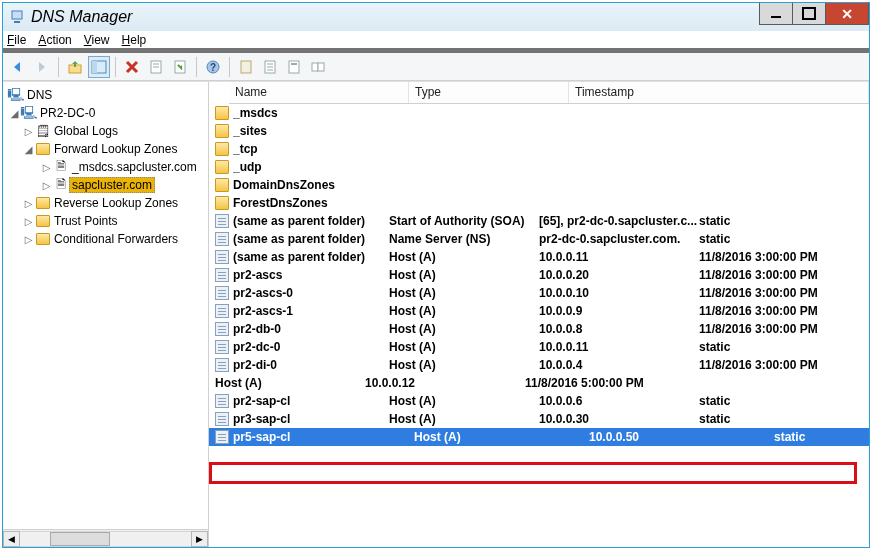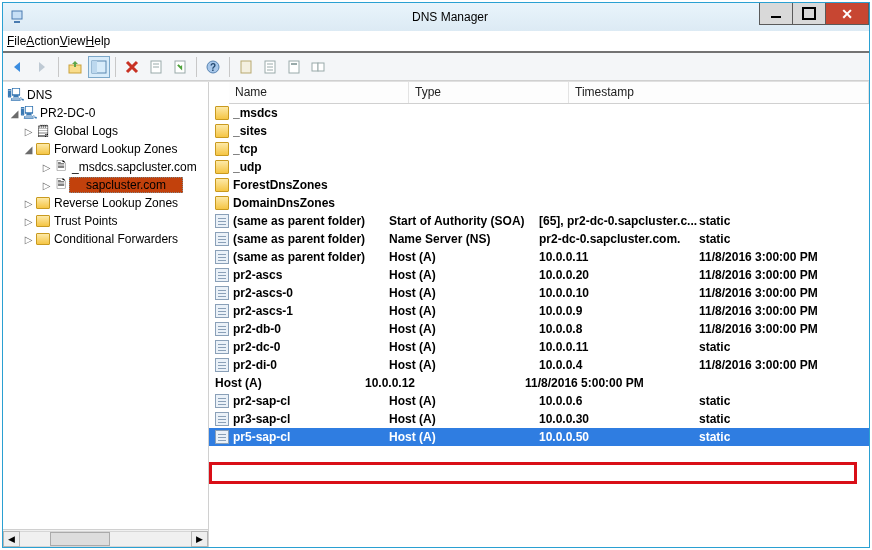--- a/index.html
+++ b/index.html
@@ -1,54 +1,54 @@
 <!DOCTYPE html>
 <html><head>
 <meta charset="utf-8">
 <style>
   * { box-sizing: border-box; font-family: "Segoe UI", Tahoma, sans-serif; }
   body { margin:0; padding:2px; background:#fff; }
   .window { width:868px; height:546px; border:1px solid #2aa0d2; display:flex; flex-direction:column; background:#fff; }
   .titlebar { height:28px; background:linear-gradient(#e9f4fb,#dceaf4); display:flex; align-items:center; position:relative; }
   .titlebar .icon { width:16px; height:16px; margin:0 6px; }
-  .titlebar .title { flex:1; text-align:center; font-size:12px; color:#000; }
+  .titlebar .title { flex:1; text-align:left; font-size:16px; color:#000;font-style:italic; }
   .win-btns { display:flex; height:22px; position:absolute; right:0; top:0;}
   .win-btn { width:34px; height:22px; border:1px solid #5a5a5a; border-top:none; display:flex; align-items:center; justify-content:center; font-size:11px; background:#d9d9d9; margin-left:-1px;}
   .win-btn.min::after{content:"";display:block;width:10px;border-bottom:2px solid #000;margin-top:6px;}
   .win-btn.max::after{content:"";display:block;width:10px;height:9px;border:2px solid #000;}
   .win-btn.close{ background:#c74632; color:#fff; font-weight:bold; font-size:14px; width:44px;}
-  .menubar { height:22px; display:flex; align-items:center; padding:0 4px; font-size:12px; gap:0; border-bottom:2px solid #737373; }
+  .menubar { height:22px; display:flex; align-items:center; padding:0 4px; font-size:12px; gap:12px; border-bottom:5px solid #737373; }
   .menubar span u{ text-decoration:underline; }
   .toolbar { height:28px; display:flex; align-items:center; gap:2px; padding:2px 4px; border-bottom:1px solid #d0d0d0; background:#f4f6f8; }
   .tbtn { width:22px; height:22px; border:1px solid transparent; display:flex; align-items:center; justify-content:center; font-size:12px; }
   .tsep { width:1px; height:20px; background:#c8c8c8; margin:0 3px; }
   .body { flex:1; display:flex; border-top:1px solid #e0e0e0; overflow:hidden;}
   .tree-pane { width:206px; border-right:1px solid #d0d0d0; display:flex; flex-direction:column; }
   .tree { flex:1; font-size:12px; padding:4px 0 4px 2px; color:#000; overflow:hidden;}
   .tree-row { display:flex; align-items:center; height:18px; white-space:nowrap; }
-  .tree-row.sel .lbl { background:#c2410c; border:1px dotted #888; padding:0 16px; margin-left:-3px;}
+  .tree-row.sel .lbl { background:#eab308; border:1px dotted #888; padding:0 2px; margin-left:-3px;}
   .tw { display:inline-block; width:11px; text-align:center; color:#6b6b6b; font-size:10px; margin-right:2px;}
   .indent0{padding-left:4px}.indent1{padding-left:18px}.indent2{padding-left:36px}
   .ficon{width:14px;height:12px;margin-right:4px;display:inline-flex;align-items:center;justify-content:center;}
   .fld{background:linear-gradient(#fde9a7,#f5c544);border:1px solid #c99a1f;border-radius:1px;}
   .srv{color:#3a7ab5;font-size:13px;line-height:12px;}
   .hscroll { height:18px; border-top:1px solid #d0d0d0; display:flex; align-items:center; background:#f0f0f0; }
   .hscroll .arr{width:17px;height:16px;border:1px solid #b5b5b5;background:#eee;display:flex;align-items:center;justify-content:center;font-size:9px;}
   .hscroll .track{flex:1;height:16px;border:1px solid #d6d6d6;border-left:none;border-right:none;position:relative;}
   .hscroll .thumb{position:absolute;left:30px;top:0;width:60px;height:14px;border:1px solid #aaa;background:#ddd;}
   .list-pane { flex:1; display:flex; flex-direction:column; position:relative; font-size:12px; }
   .list-head { height:22px; display:flex; border-bottom:1px solid #d0d0d0; background:#fdfdfd;margin-left:20px; }
   .col { padding:3px 6px; border-right:1px solid #e3e3e3; color:#222; font-size:12px;}
   .c-name{width:180px}.c-type{width:150px}.c-data{width:160px}.c-ts{flex:1}
   .list-body{ flex:1; overflow:hidden; position:relative;font-weight:bold;}
   .row { height:18px; display:flex; align-items:center; padding-left:6px; }
   .row .ricon{width:14px;height:14px;margin-right:4px;display:inline-flex;align-items:center;justify-content:center;}
   .row .lbl{white-space:nowrap;overflow:hidden;text-overflow:ellipsis;}
   .row .c-name{width:174px;display:flex;align-items:center;}
-  .row.sel { background:#2f7de1; color:#fff; }
+  .row.sel { background:#2f7de1; color:#fff;gap:25px; }
   .doc{border:1px solid #8aa0b8;background:#eaf1f8;width:12px;height:14px;position:relative;}
   .doc::after{content:"";position:absolute;left:2px;top:3px;width:8px;height:1px;background:#8aa0b8;box-shadow:0 3px 0 #8aa0b8,0 6px 0 #8aa0b8;}
   .highlight-box{position:absolute;left:0;right:12px;top:358px;height:22px;border:3px solid #d90e17;pointer-events:none;}
   svg{display:block}
 </style>
 </head>
 <body>
 
 <div class="window">
   <div class="titlebar">
@@ -248,30 +248,30 @@
               <span class="ricon fld"></span>
               <span class="lbl">_udp</span>
             </div>
             <div class="c-type"></div>
             <div class="c-data"></div>
             <div class="c-ts"></div>
           </div>
           <div class="row">
             <div class="c-name">
               <span class="ricon fld"></span>
+              <span class="lbl">DomainDnsZones</span>
+            </div>
+            <div class="c-type"></div>
+            <div class="c-data"></div>
+            <div class="c-ts"></div>
+          </div>
+          <div class="row">
+            <div class="c-name">
+              <span class="ricon fld"></span>
               <span class="lbl">ForestDnsZones</span>
-            </div>
-            <div class="c-type"></div>
-            <div class="c-data"></div>
-            <div class="c-ts"></div>
-          </div>
-          <div class="row">
-            <div class="c-name">
-              <span class="ricon fld"></span>
-              <span class="lbl">DomainDnsZones</span>
             </div>
             <div class="c-type"></div>
             <div class="c-data"></div>
             <div class="c-ts"></div>
           </div>
           <div class="row">
             <div class="c-name">
               <span class="ricon doc"></span>
               <span class="lbl">(same as parent folder)</span>
             </div>

